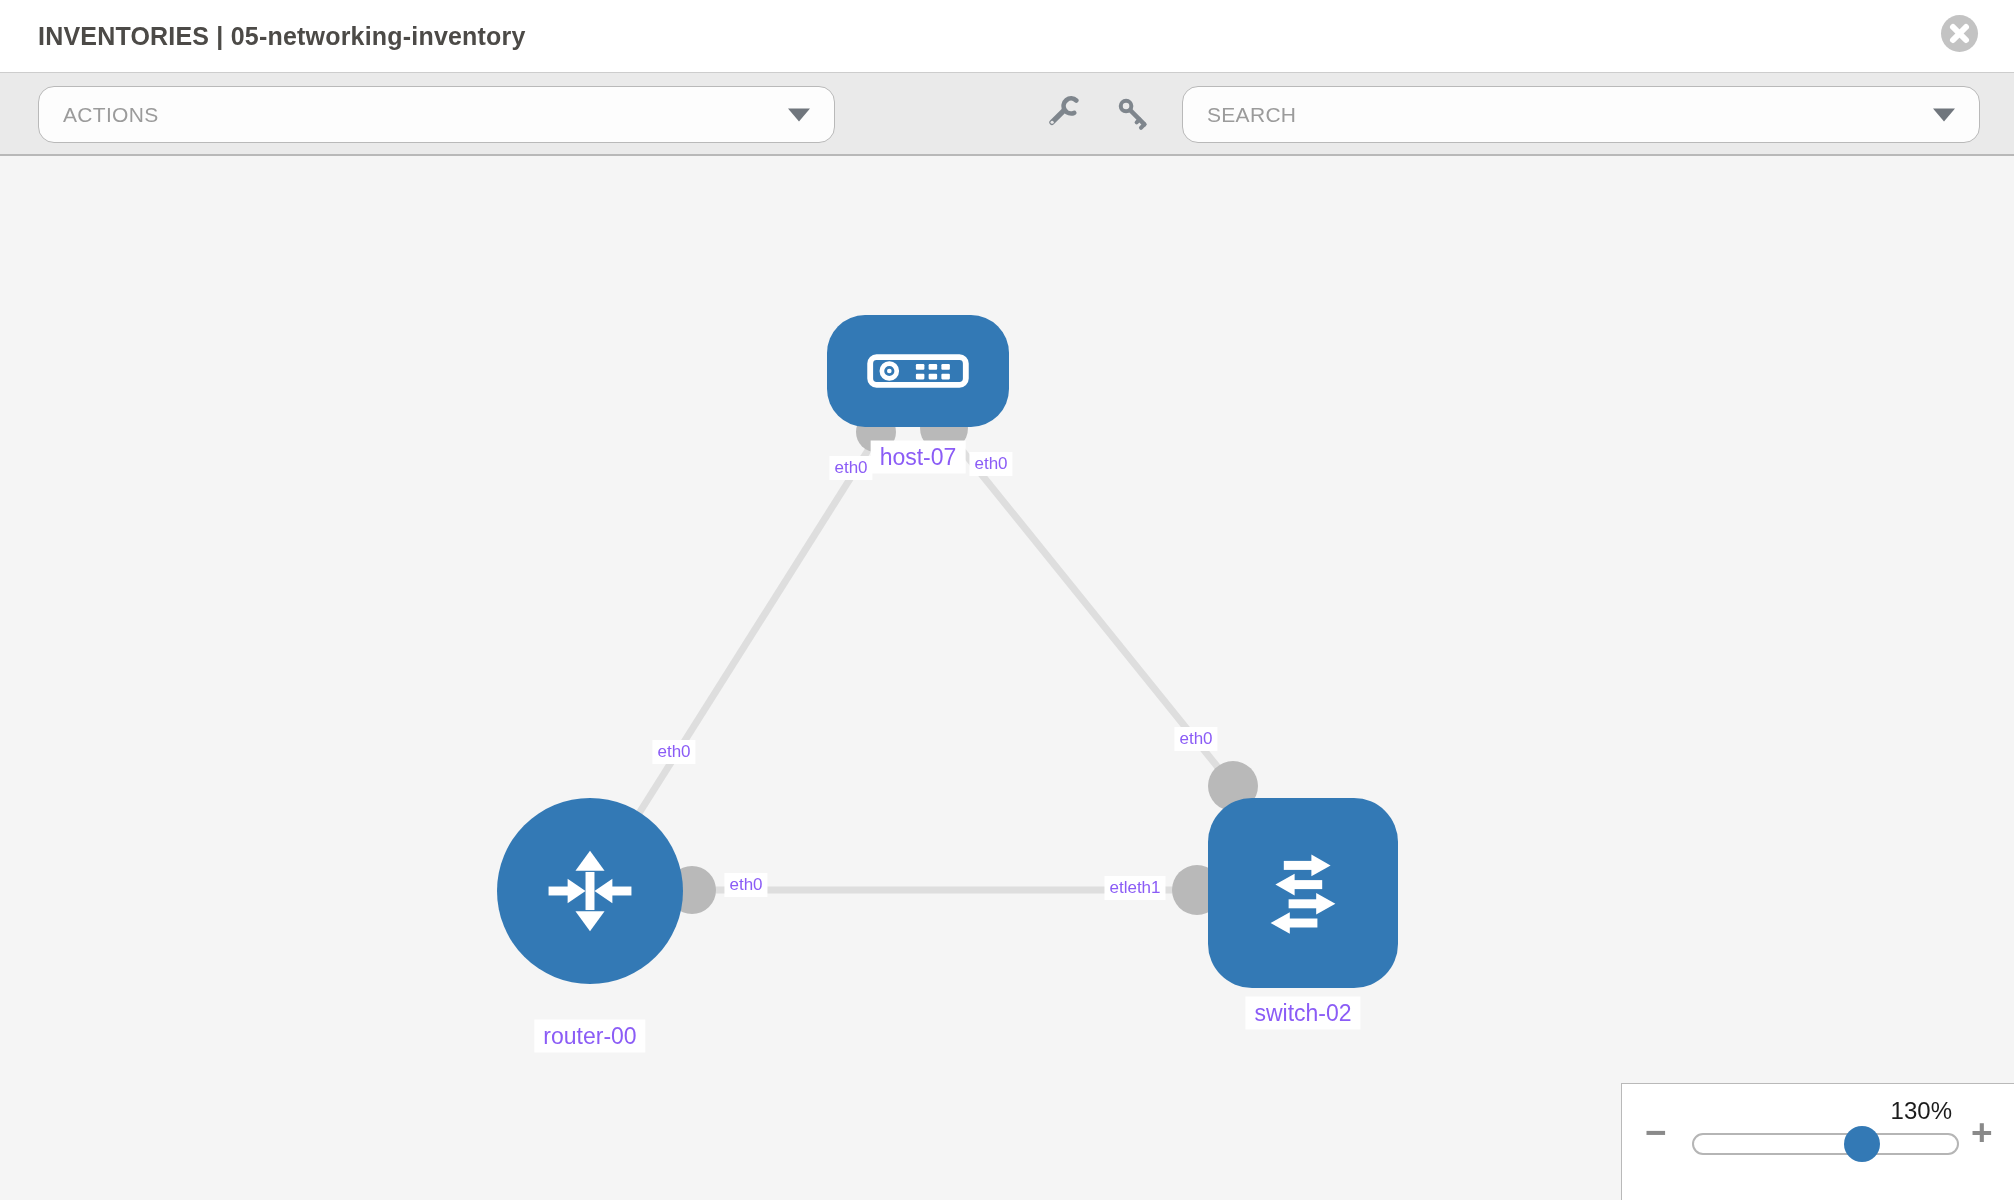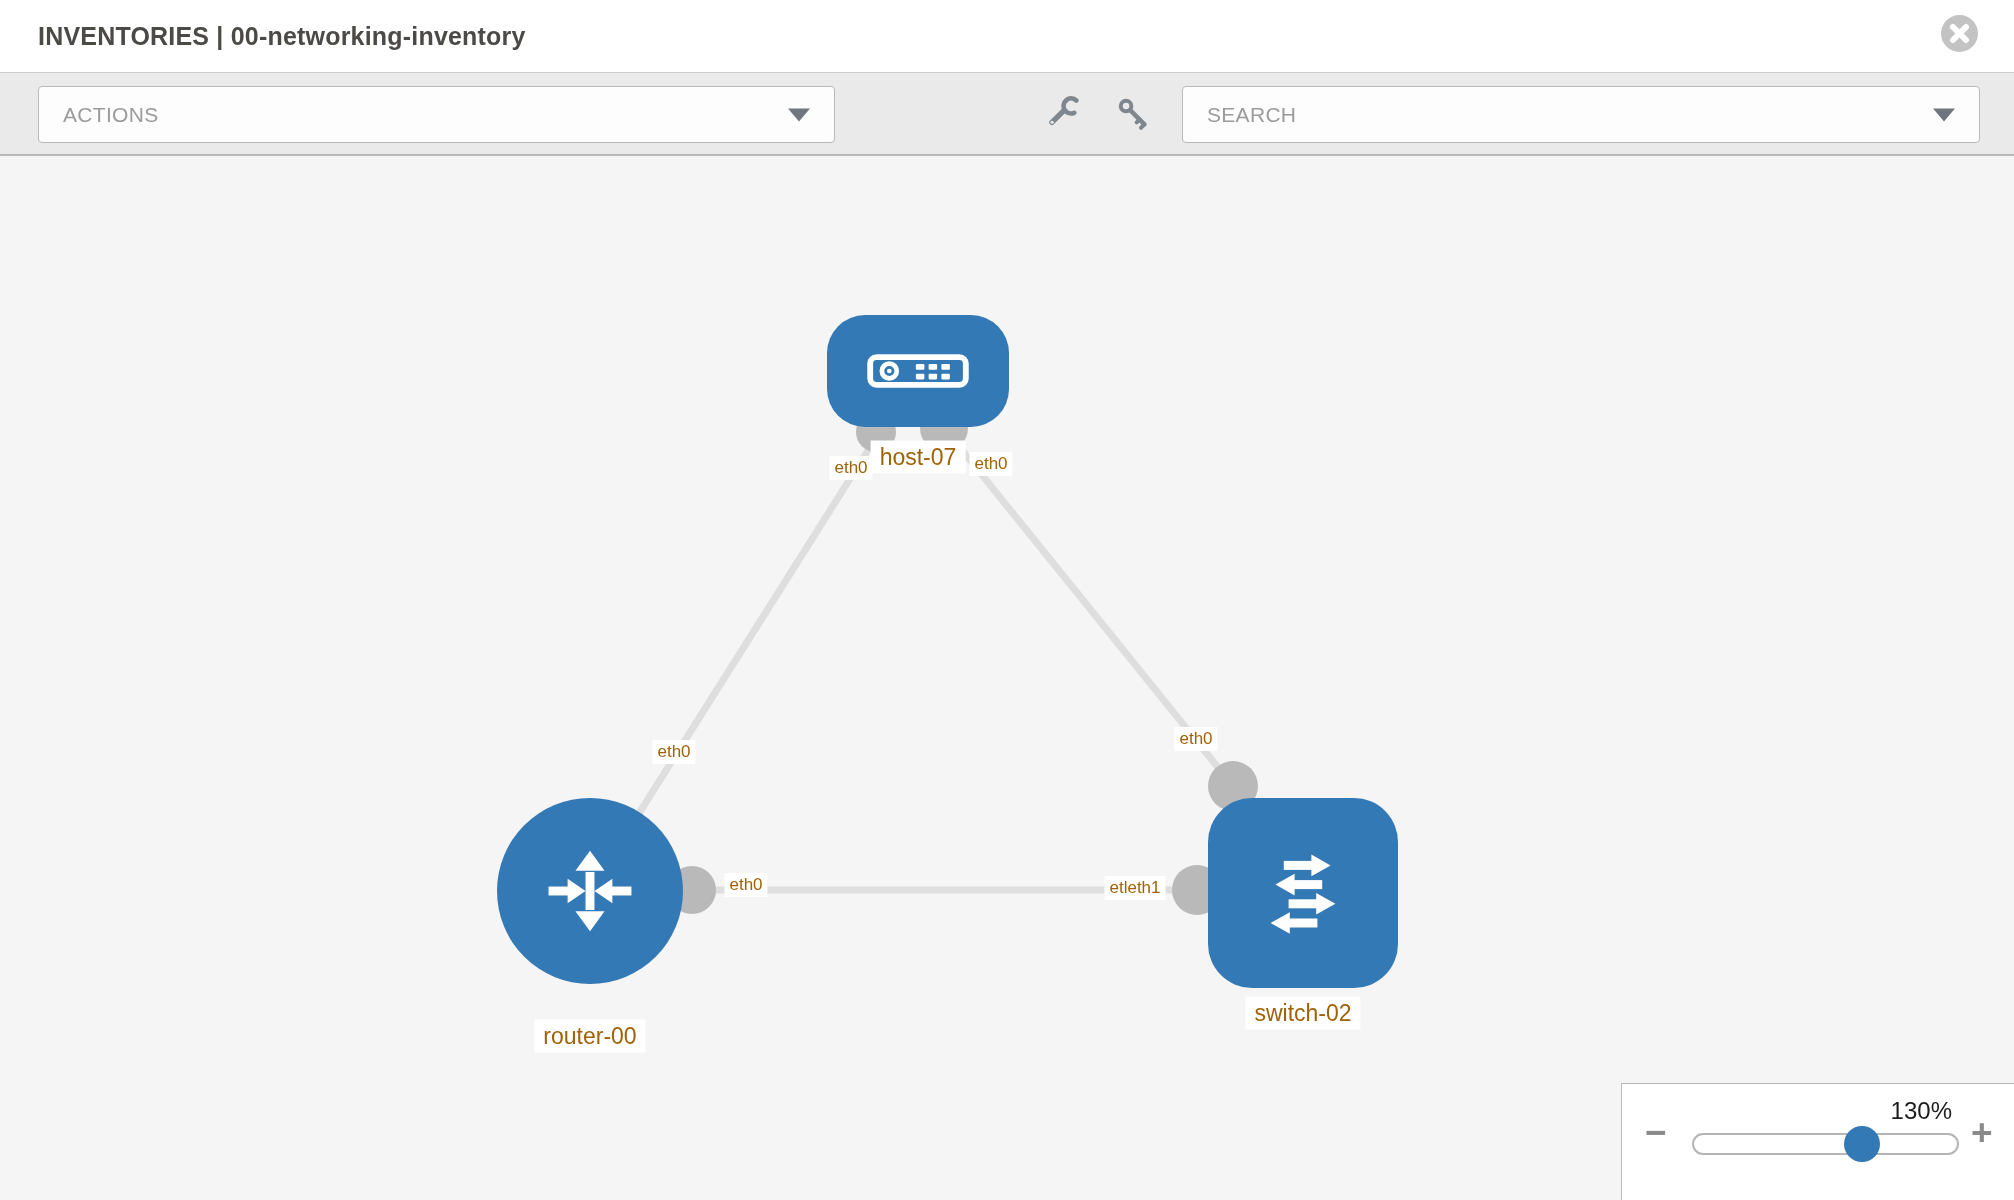--- a/index.html
+++ b/index.html
@@ -8,40 +8,40 @@
 
   
   .header { height:72px; background:#fff; display:flex; align-items:center; position:relative; }
   .page-title { font-size:25px; font-weight:bold; color:#4c4a47; margin-left:38px; letter-spacing:.2px; }
   .close-btn { position:absolute; top:15px; right:36px; width:37px; height:37px; border-radius:50%;
                background:#c3c3c3; display:flex; align-items:center; justify-content:center; cursor:pointer; }
 
   
   .toolbar { height:84px; background:#eaeaea; border-top:1px solid #cdcdcd; border-bottom:2px solid #b8b8b8; position:relative; }
   .select-box { position:absolute; top:13px; height:57px; background:#fdfdfd; border:1px solid #b9b9b9;
-                border-radius:4px; display:flex; align-items:center; padding:0 24px; cursor:pointer; }
+                border-radius:16px; display:flex; align-items:center; padding:0 24px; cursor:pointer; }
   .select-box .label { font-size:21px; color:#9b9b9b; letter-spacing:.3px; }
   .caret { position:absolute; right:24px; top:50%; transform:translateY(-50%);
            width:0; height:0; border-left:11px solid transparent; border-right:11px solid transparent;
            border-top:13px solid #70767d; }
   .actions-box { left:38px; width:797px; }
   .search-box  { left:1182px; width:798px; }
   .tool-icon { position:absolute; top:50%; transform:translateY(-50%); cursor:pointer; line-height:0; }
   .tool-icon.wrench { left:1046px; }
   .tool-icon.key    { left:1116px; }
 
   
   .canvas { position:relative; height:1044px; background:#f5f5f5; overflow:hidden; }
   #links-svg { position:absolute; left:0; top:0; z-index:1; }
   .node { position:absolute; z-index:2; display:flex; align-items:center; justify-content:center; cursor:pointer; }
   .node--circle { border-radius:50%; }
   .node--rounded-rect { border-radius:38px; }
   .node--rounded-square { border-radius:44px; }
   .topo-label { position:absolute; z-index:3; transform:translate(-50%,-50%); background:#ffffff;
-                color:#a16207; white-space:nowrap; }
+                color:#8b5cf6; white-space:nowrap; }
   .node-label { font-size:23px; padding:3px 9px; }
   .iface-label { font-size:17px; padding:2px 5px; }
 
   
   .zoom-panel { position:absolute; z-index:4; left:1621px; top:927px; width:394px; height:130px;
                 background:#fff; border:1px solid #b9b9b9; }
   .zoom-value { position:absolute; left:63px; width:267px; top:13px; text-align:right;
                 font-size:24px; color:#1c1c1c; }
   .zoom-btn { position:absolute; top:30px; font-size:37px; font-weight:bold; color:#8a8a8a;
               cursor:pointer; line-height:1; }
@@ -49,21 +49,21 @@
   .zoom-in  { left:349px; }
   .zoom-track { position:absolute; left:70px; top:49px; width:267px; height:22px; background:#fff;
                 border:2px solid #b5b5b5; border-radius:12px; cursor:pointer; }
   .zoom-handle { position:absolute; top:50%; transform:translate(-50%,-50%); width:36px; height:36px;
                  border-radius:50%; cursor:grab; }
 </style>
 </head>
 <body>
 
 <div class="header">
-  <div class="page-title">INVENTORIES | 00-networking-inventory</div>
+  <div class="page-title">INVENTORIES | 05-networking-inventory</div>
   <div class="close-btn">
     <svg width="37" height="37" viewBox="0 0 37 37">
       <line x1="12" y1="12" x2="25" y2="25" stroke="#fff" stroke-width="6" stroke-linecap="round"></line>
       <line x1="25" y1="12" x2="12" y2="25" stroke="#fff" stroke-width="6" stroke-linecap="round"></line>
     </svg>
   </div>
 </div>
 
 <div class="toolbar">
   <div class="select-box actions-box">

